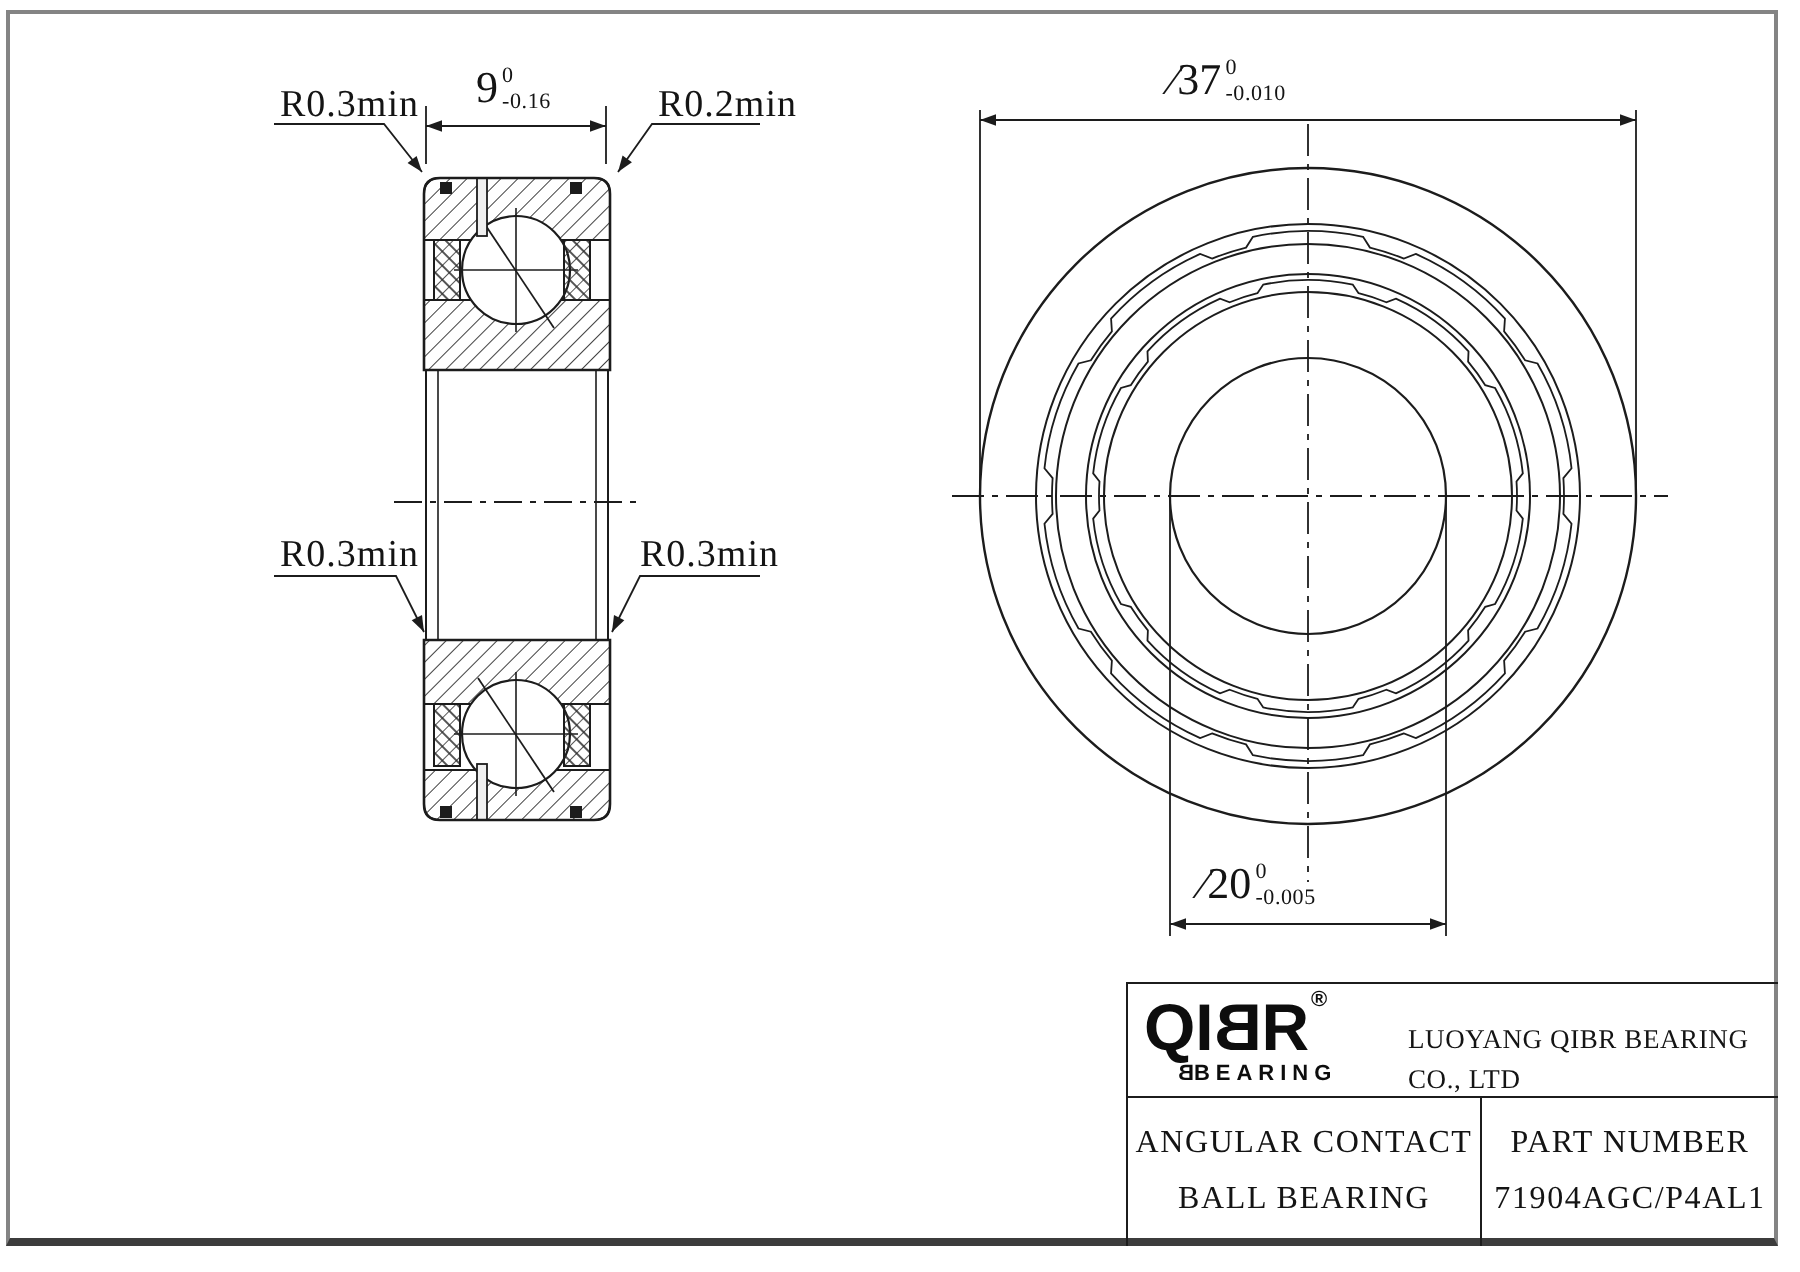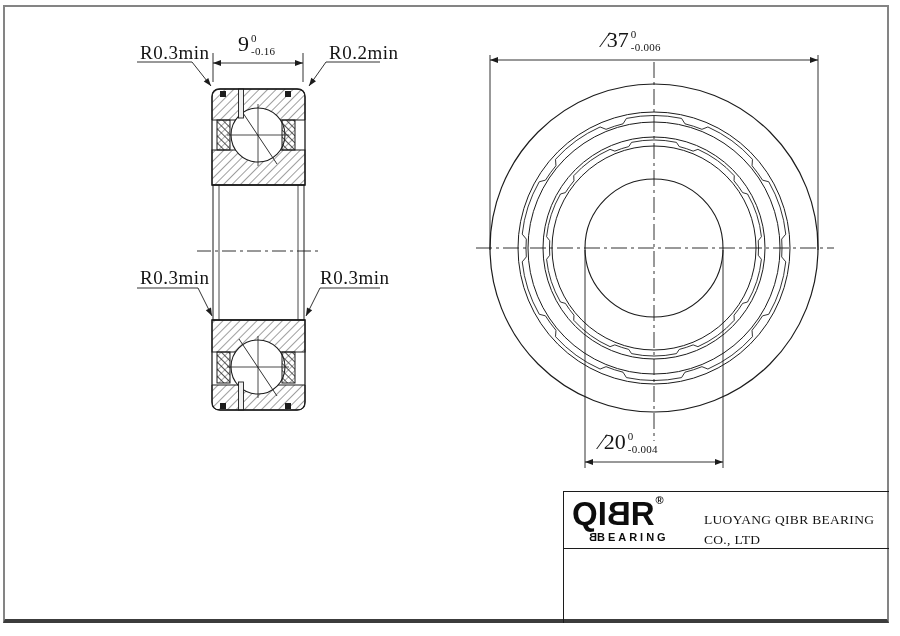--- a/index.html
+++ b/index.html
@@ -143,45 +143,55 @@
   <div class="lbl" style="left:320px;top:268px;">R0.3min</div>
 
   <div class="dim" style="left:238px;top:33px;">
     <span class="main">9</span>
     <span class="tol">
       <span>0</span>
       <span>-0.16</span>
     </span>
   </div>
 
-  <div class="dim" style="left:603px;top:29px;">
+  <div class="dim" style="left:585px;top:29px;">
     <span class="main">∕37</span>
     <span class="tol">
       <span>0</span>
-      <span>-0.006</span>
+      <span>-0.010</span>
     </span>
   </div>
   <div class="dim" style="left:600px;top:431px;justify-content:center;">
     <span class="main">∕20</span>
     <span class="tol">
       <span>0</span>
-      <span>-0.004</span>
+      <span>-0.005</span>
     </span>
   </div>
 
   <div id="tblock">
     <div id="tb-row1">
       <div class="tb-cell" id="logo-cell">
         <span class="logo-main">
           <span>Q</span>
             <span>I</span>
             <span class="flip">B</span>
             <span>R</span>
             <span class="reg">®</span>
         </span>
         <span class="logo-sub"><span class="flip">B</span><span>BEARING</span></span>
       </div>
       <div class="tb-cell" id="company-cell">
         <div class="tb-line">LUOYANG QIBR BEARING CO., LTD</div>
       </div>
     </div>
+    <div id="tb-row2">
+      <div class="tb-cell" id="product-cell">
+        <div class="tb-big">ANGULAR CONTACT</div>
+        <div class="tb-big">BALL BEARING</div>
+      </div>
+      <div class="tb-cell" id="part-cell">
+        <div class="tb-big">PART NUMBER</div>
+        <div class="tb-big">71904AGC/P4AL1</div>
+      </div>
+    </div>
   </div>
 </div>
 
 </body></html>

